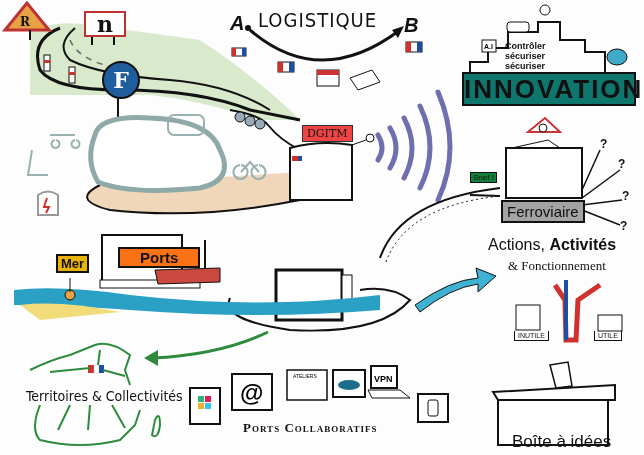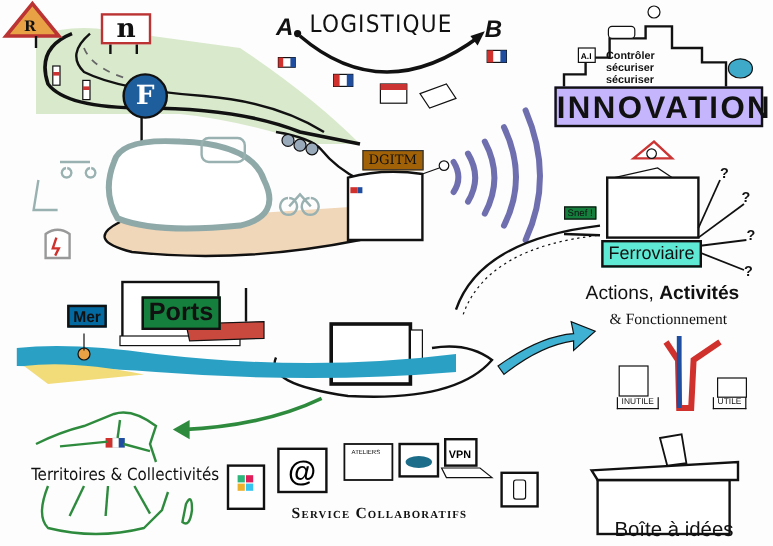--- a/index.html
+++ b/index.html
@@ -4,34 +4,34 @@
 <style>
   html, body { margin:0; padding:0; }
   body { width:644px; height:455px; background:#fdfdfd; position:relative; overflow:hidden;
          font-family:"Liberation Sans", sans-serif; color:#111; }
   .abs { position:absolute; }
   svg.bg { position:absolute; left:0; top:0; }
   .hand { font-family:"DejaVu Sans", sans-serif; }
   .title-logistique { left:258px; top:8px; font-size:20px; letter-spacing:1px; font-family:"DejaVu Sans Condensed","DejaVu Sans",sans-serif; }
   .letterA { left:230px; top:12px; font-size:20px; font-style:italic; font-weight:bold; }
   .letterB { left:404px; top:14px; font-size:20px; font-style:italic; font-weight:bold; }
-  .innov-box { left:462px; top:72px; width:170px; height:30px; border:2px solid #111; background:#c4b5fd;
+  .innov-box { left:462px; top:72px; width:170px; height:30px; border:2px solid #111; background:#0f766e;
                font-size:26px; font-weight:bold; text-align:center; line-height:30px; letter-spacing:2px; }
   .innov-sub { left:505px; top:41px; width:90px; font-size:9px; font-weight:bold; line-height:10px; }
-  .dgitm { left:302px; top:125px; font-size:11px; font-family:"DejaVu Serif",serif; border:1px solid #333; padding:1px 4px; background:#a16207; }
+  .dgitm { left:302px; top:125px; font-size:11px; font-family:"DejaVu Serif",serif; border:1px solid #333; padding:1px 4px; background:#ef4444; }
   .svc { left:102px; top:140px; width:98px; text-align:center; font-size:13px; font-weight:bold; line-height:14px; }
-  .ferro { left:501px; top:200px; font-size:15px; border:2px solid #111; background:#5eead4; padding:1px 4px; }
+  .ferro { left:501px; top:200px; font-size:15px; border:2px solid #111; background:#a3a3a3; padding:1px 4px; }
   .snef { left:470px; top:172px; font-size:8px; border:1px solid #111; padding:0 2px; background:#15803d; }
   .actions { left:488px; top:236px; font-size:16px; }
   .actions b { font-weight:700;margin-top:12px; }
   .fonct { left:508px; top:258px; font-size:13px; font-family:"Liberation Serif",serif; }
   .inutile { left:514px; top:331px; font-size:7px; border:1px solid #111; border-top:none; padding:1px 3px; }
   .utile { left:594px; top:331px; font-size:7px; border:1px solid #111; border-top:none; padding:1px 3px; }
-  .mer { left:56px; top:254px; font-size:13px; font-weight:900; border:2px solid #111; background:#0369a1; padding:0 3px; }
-  .ports { left:118px; top:247px; font-size:21px; font-weight:900; background:#15803d; border:2px solid #111; padding:0 4px; }
+  .mer { left:56px; top:254px; font-size:13px; font-weight:900; border:2px solid #111; background:#eab308; padding:0 3px; }
+  .ports { left:118px; top:247px; font-size:15px; font-weight:900; background:#f97316; border:2px solid #111; padding:0 20px; }
   .terr { left:26px; top:388px; font-size:14px; font-family:"DejaVu Sans Condensed","DejaVu Sans",sans-serif;text-align:right; }
   .outils { left:243px; top:420px; font-size:13px; font-weight:bold; font-variant:small-caps; letter-spacing:1px; font-family:"Liberation Serif",serif; }
   .boite { left:512px; top:432px; font-size:17px; }
   .sign-n { left:84px; top:11px; width:38px; height:22px; border:2px solid #b33; background:#fff; font-size:22px; font-weight:900; text-align:center; line-height:22px; font-family:"DejaVu Serif",serif; }
   .sign-F { left:102px; top:61px; width:34px; height:34px; border-radius:50%; background:#1f5e9c; border:2px solid #111; color:#fff; font-size:22px; font-weight:bold; text-align:center; line-height:34px; font-family:"DejaVu Serif",serif; }
 </style>
 </head>
 <body>
 
 <svg class="bg" width="644" height="455" viewBox="0 0 644 455">
@@ -236,14 +236,14 @@
   <b>Activités</b>
 </div>
 <div class="abs fonct">&amp; Fonctionnement</div>
 <div class="abs inutile">INUTILE</div>
 <div class="abs utile">UTILE</div>
 
 <div class="abs mer">Mer</div>
 <div class="abs ports">Ports</div>
 
 <div class="abs terr">Territoires &amp; Collectivités</div>
-<div class="abs outils">Service Collaboratifs</div>
+<div class="abs outils">Ports Collaboratifs</div>
 <div class="abs boite">Boîte à idées</div>
 
 </body></html>

